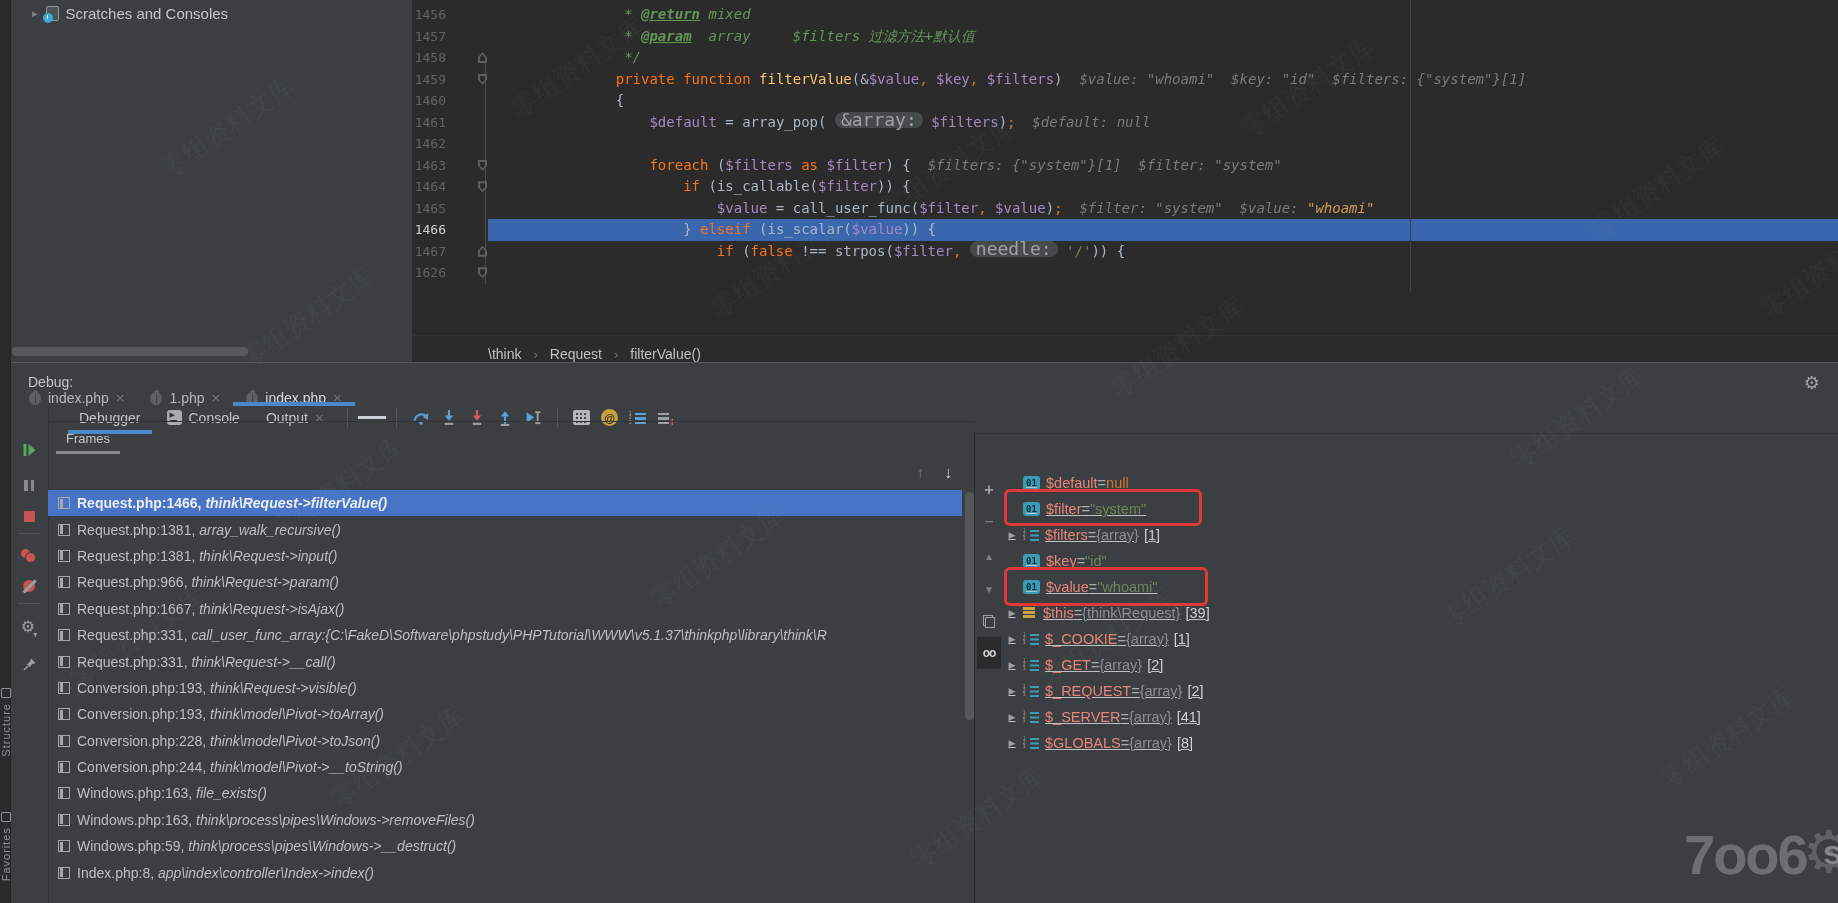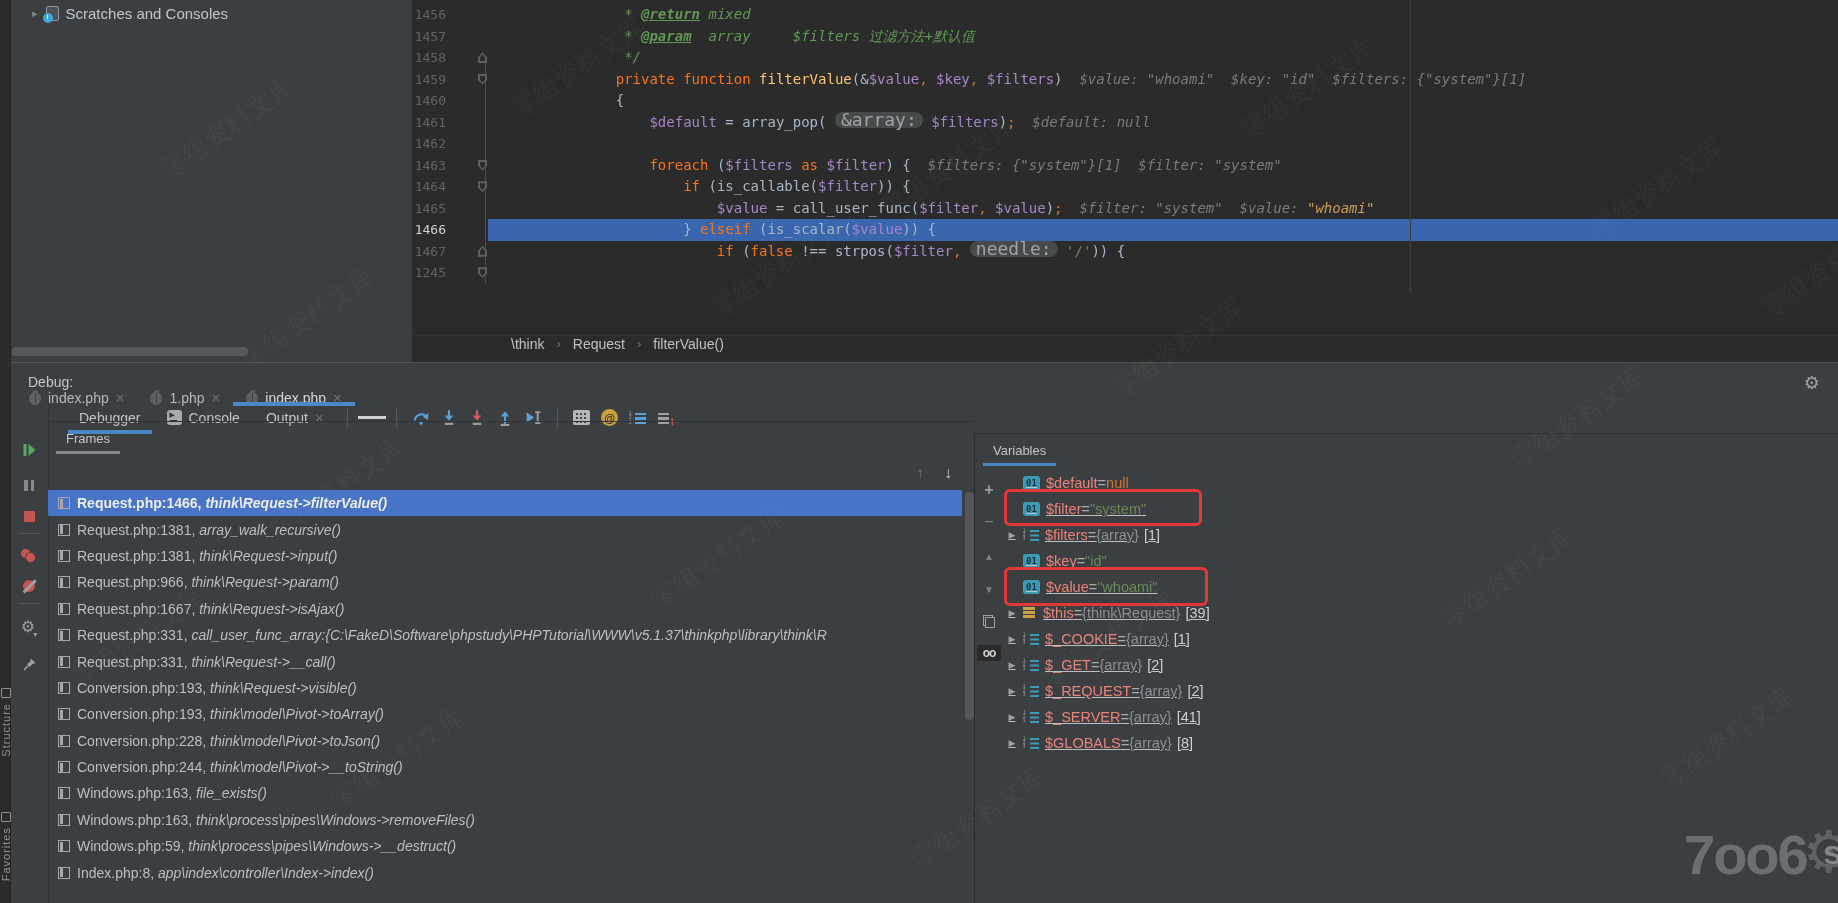--- a/index.html
+++ b/index.html
@@ -48,21 +48,21 @@
   .c-txt{color:#a9b7c6;}
   .c-str{color:#6a8759;}
   .c-punc{color:#cc7832;}
   .c-lc{color:#808080;}
   .c-hint{color:#787a7c;font-style:italic;}
   .c-hintc{color:#cf9e56;font-style:italic;}
   .c-pill{display:inline-block;background:#474a4b;color:#9fa3a5;border-radius:8px;font-size:18px;
           line-height:16px;padding:0 6px;vertical-align:1px;}
   
   .breadcrumbs{position:absolute;left:412px;top:335px;width:1426px;height:27px;background:#2b2b2b;
-               border-top:1px solid #313335;display:flex;align-items:flex-start;gap:12px;padding-left:99px;
+               border-top:1px solid #313335;display:flex;align-items:flex-end;gap:12px;padding-left:76px;
                font-size:14px;color:#bfc1c3;box-sizing:border-box;}
   .bc-sep{color:#6e7173;font-size:13px;}
   
   .debug{position:absolute;left:10px;top:362px;width:1828px;height:541px;background:#3c3f41;border-top:1px solid #525556;}
   .debug-header{position:relative;height:38px;display:flex;align-items:flex-start;flex-direction:column;}
   .debug-label{padding:11px 4px 0 18px;font-size:14px;color:#c3c5c7;}
   .dtabs{display:flex;align-items:stretch;margin-left:6px;}
   .dtab{position:relative;display:flex;align-items:center;gap:7px;padding:0 13px;font-size:14px;color:#b7b9bb;}
   .dtab.sel{color:#d5d7d9;}
   .dtab.sel::after{content:'';position:absolute;left:0;right:0;bottom:0;height:4px;background:#4a88c7;}
@@ -128,21 +128,21 @@
   
   .vars{position:absolute;left:964px;top:70px;right:0;bottom:0;border-top:1px solid #323537;border-left:1px solid #2b2b2b;}
   .vars-strip{position:absolute;left:0;top:36px;width:28px;bottom:0;}
   .vsi{position:absolute;left:0;width:28px;height:24px;display:flex;align-items:center;justify-content:center;color:#9da0a3;}
   .vsi.plus{font-size:16px;font-weight:bold;}
   .vsi.minus{font-size:16px;color:#808386;}
   .vsi.tri{font-size:10px;color:#7d8083;}
   .copy-ic{position:relative;width:12px;height:13px;}
   .copy-ic::before{content:'';position:absolute;left:0;top:0;width:8px;height:9px;border:1.3px solid #9da0a3;}
   .copy-ic::after{content:'';position:absolute;right:0;bottom:0;width:8px;height:9px;border:1.3px solid #9da0a3;background:#3c3f41;}
-  .oo{width:24px;height:16px;background:#2b2b2b;border-radius:0;color:#d0d2d4;font-weight:bold;font-size:12px;
+  .oo{width:24px;height:32px;background:#2b2b2b;border-radius:0;color:#d0d2d4;font-weight:bold;font-size:12px;
       letter-spacing:-1px;display:flex;align-items:center;justify-content:center;}
   .vars-list{position:absolute;left:28px;top:36px;right:0;bottom:0;overflow:hidden;}
   .var-row{height:26px;display:flex;align-items:center;font-size:14.5px;white-space:nowrap;text-decoration:underline;}
   .v-arrow{width:18px;text-align:center;font-size:9px;color:#9da0a3;flex:0 0 auto;}
   .v-ico{margin:0 6px 0 2px;flex:0 0 auto;position:relative;}
   .vi-01{width:17px;height:14px;background:#3d9ab5;border-radius:3px;color:#0e2f3a;
          font:bold 9px "DejaVu Sans Mono",monospace;display:flex;align-items:center;justify-content:center;}
   .vi-arr{width:16px;height:13px;}
   .vi-arr::before{content:'';position:absolute;right:0;top:1px;width:9px;height:2.5px;background:#3d9ab5;
                   box-shadow:0 4.5px #3d9ab5,0 9px #3d9ab5;}
@@ -255,21 +255,21 @@
           <span class="lnum">1465</span>
         </div>
         <div class="gl">
           <span class="lnum exec">1466</span>
         </div>
         <div class="gl">
           <span class="lnum">1467</span>
           <span class="fold up"></span>
         </div>
         <div class="gl">
-          <span class="lnum">1245</span>
+          <span class="lnum">1626</span>
           <span class="fold down"></span>
         </div>
       </div>
     <div class="code" id="code">
         <div class="cl"><span class="c-cmt">     * </span><span class="c-tag">@return</span><span class="c-cmt"> mixed</span></div>
         <div class="cl"><span class="c-cmt">     * </span><span class="c-tag">@param</span><span class="c-cmt">  array     $filters 过滤方法+默认值</span></div>
         <div class="cl"><span class="c-cmt">     */</span></div>
         <div class="cl"><span class="c-txt">    </span><span class="c-kw">private</span><span class="c-txt"> </span><span class="c-kw">function</span><span class="c-txt"> </span><span class="c-fn">filterValue</span><span class="c-txt">(&amp;</span><span class="c-var">$value</span><span class="c-punc">,</span><span class="c-txt"> </span><span class="c-var">$key</span><span class="c-punc">,</span><span class="c-txt"> </span><span class="c-var">$filters</span><span class="c-txt">)</span><span class="c-hint">  $value: "whoami"  $key: "id"  $filters: {"system"}[1]</span></div>
         <div class="cl"><span class="c-txt">    {</span></div>
         <div class="cl"><span class="c-txt">        </span><span class="c-var">$default</span><span class="c-txt"> = </span><span class="c-txt">array_pop</span><span class="c-txt">( </span><span class="c-pill">&amp;array:</span><span class="c-txt"> </span><span class="c-var">$filters</span><span class="c-txt">)</span><span class="c-punc">;</span><span class="c-hint">  $default: null</span></div>
@@ -510,23 +510,20 @@
             <span class="frame-icon"></span>
             <span class="f-file">Index.php:8,&nbsp;</span>
             <span class="f-fn">app\index\controller\Index-&gt;index()</span>
           </div>
           <div class="frame-row"></div>
         </div>
       <div class="frames-vscroll"></div>
     </div>
 
     <div class="vars">
-      <div class="panel-tab-row">
-        <span class="panel-tab blue-ul">Variables</span>
-      </div>
       <div class="vars-strip">
         <span class="vsi plus" style="top:8px;">+</span>
         <span class="vsi minus" style="top:40px;">−</span>
         <span class="vsi tri" style="top:74px;">▲</span>
         <span class="vsi tri" style="top:107px;">▼</span>
         <span class="vsi" style="top:139px;">
             <span class="copy-ic"></span>
           </span>
         <span class="vsi" style="top:171px;">
             <span class="oo">oo</span>

